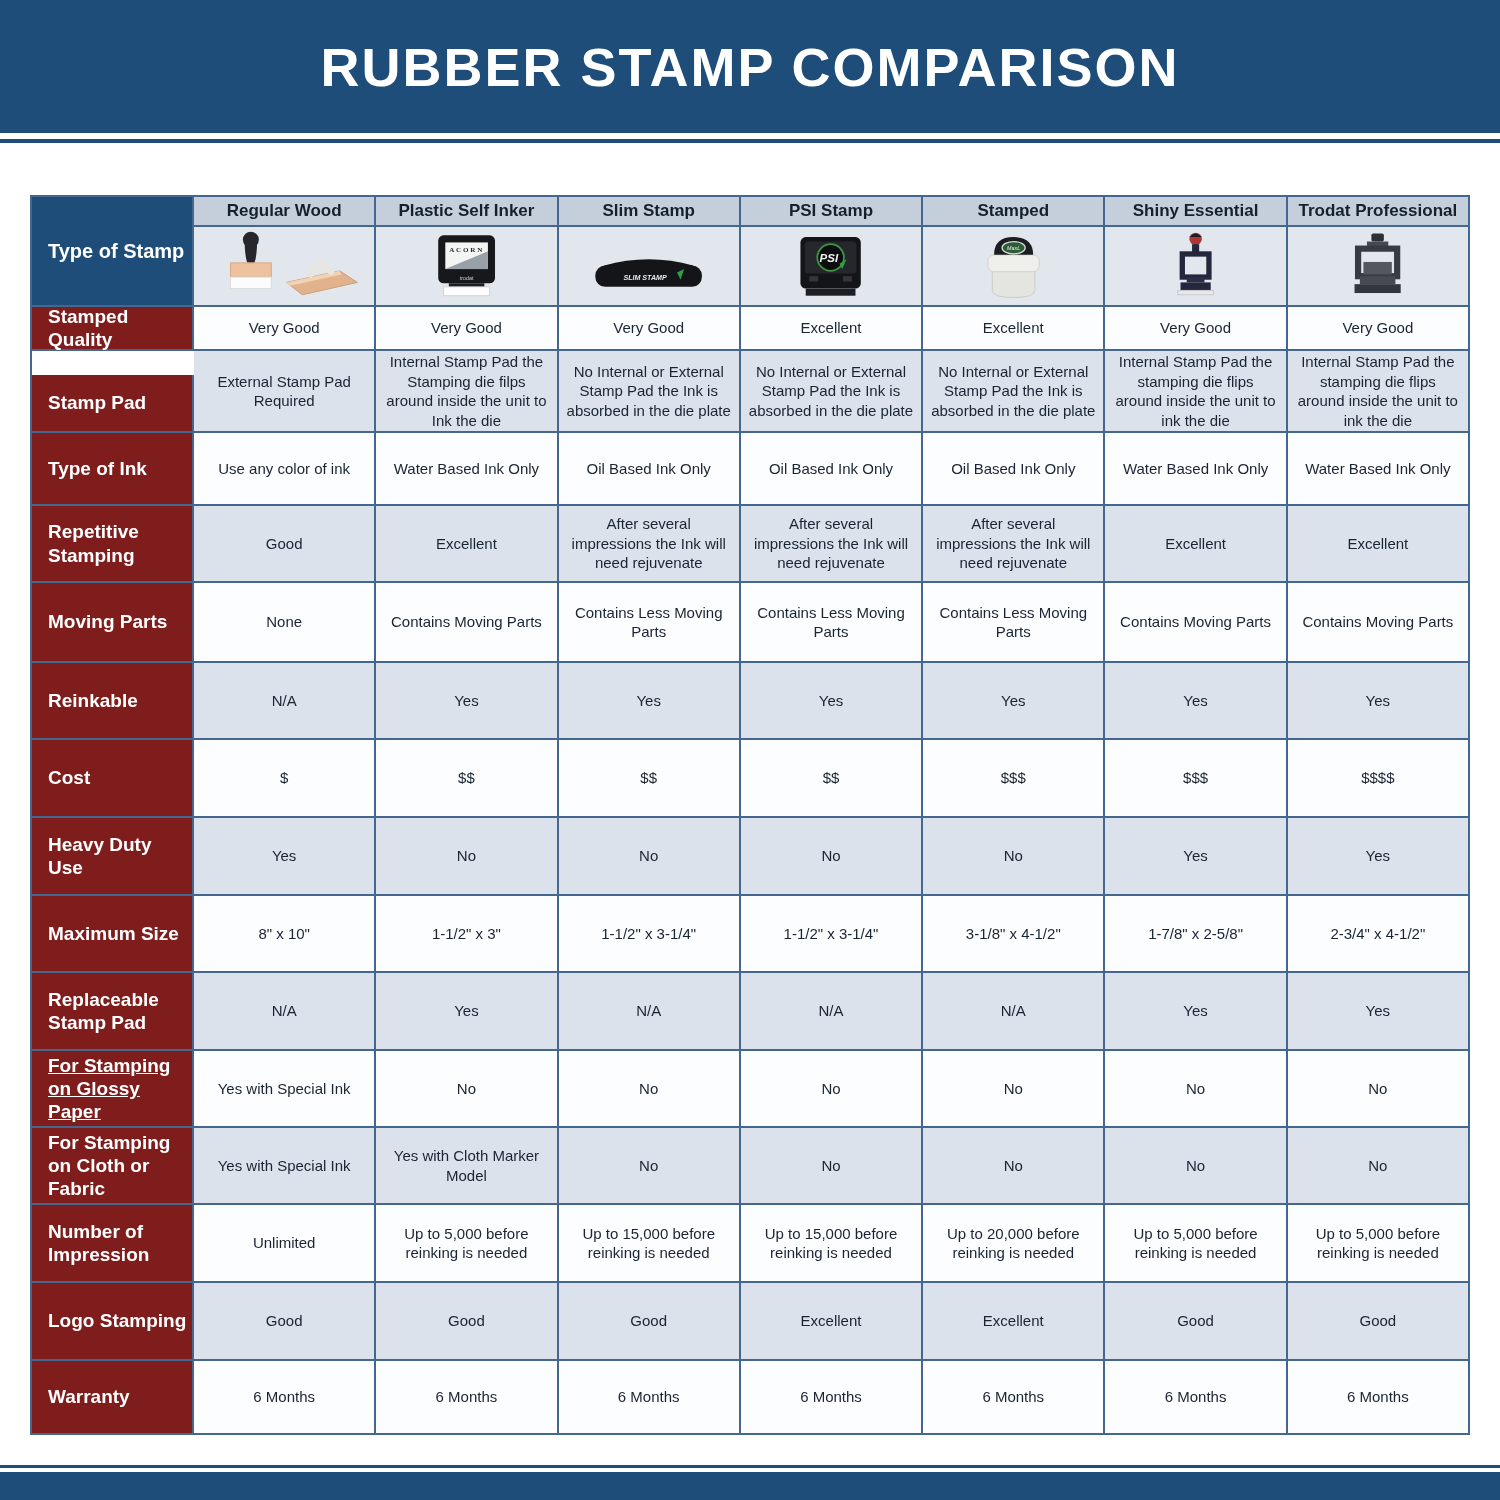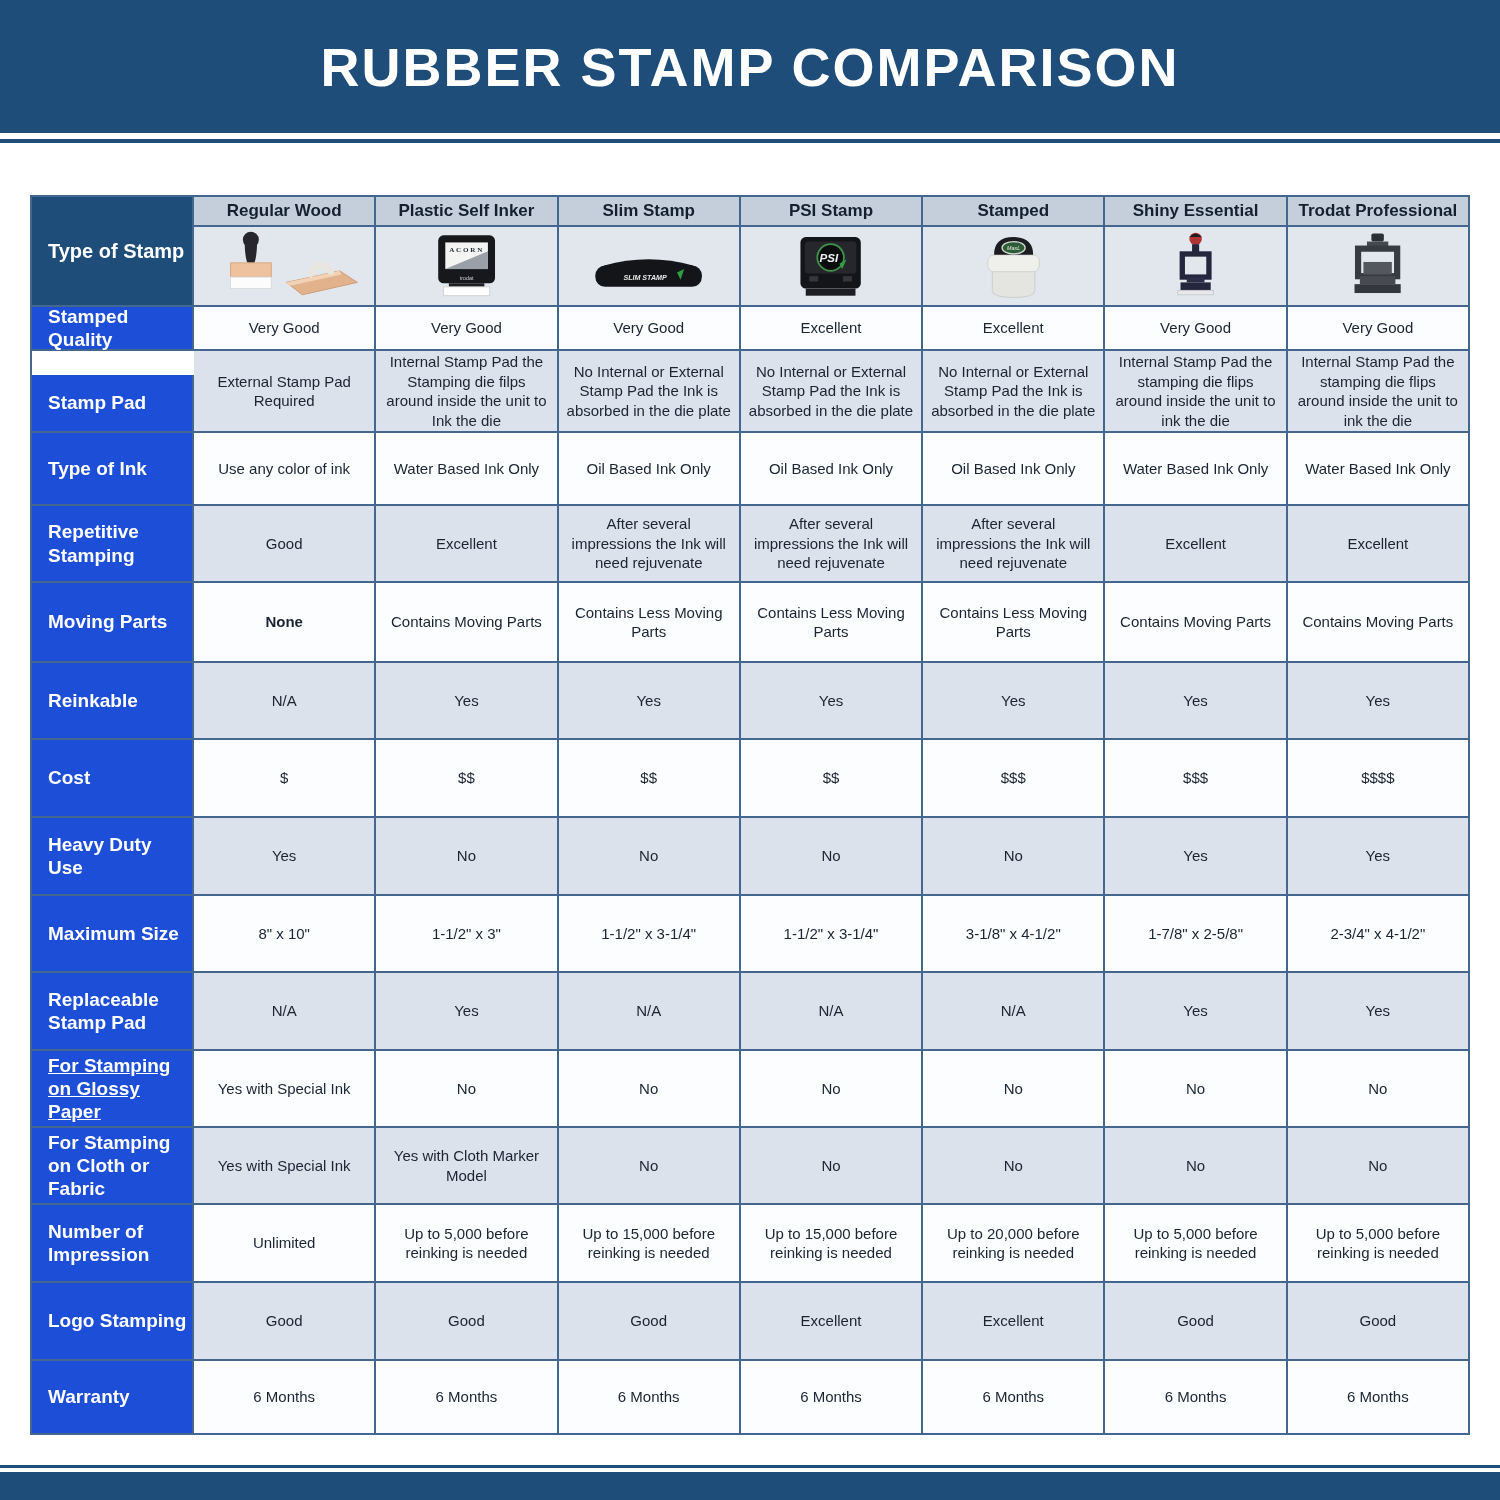--- a/index.html
+++ b/index.html
@@ -36,21 +36,21 @@
   .corner-cell{
     background:#1d4d78;color:#ffffff;font-weight:bold;font-size:20px;
     justify-content:flex-start;text-align:left;padding-left:16px;
   }
   .col-header{
     background:#c5cfdc;color:#14202e;font-weight:bold;font-size:17px;line-height:1.05;
   }
   .image-cell{background:#e2e7ee;padding:2px;}
   .image-cell svg{width:96%;height:96%;}
   .row-label{
-    background:#1d4ed8;color:#ffffff;font-weight:bold;font-size:19px;line-height:1.22;
+    background:#7f1d1d;color:#ffffff;font-weight:bold;font-size:19px;line-height:1.22;
     justify-content:flex-start;text-align:left;padding:0 2px 0 16px;
   }
   .value-cell{
     background:#fcfdfe;color:#1a2433;font-size:15px;line-height:1.3;padding:4px 8px;
   }
   .value-cell.alt{background:#dbe2eb;}
 
   
   .post-table-spacer{height:30px;background:#ffffff;}
   .footer-rule{height:3px;background:#1d4d78;}
@@ -175,21 +175,21 @@
       <div class="cell value-cell" style="grid-area: 5 / 8;">Water Based Ink Only</div>
       <div class="cell row-label" style="grid-area: 6 / 1;">Repetitive Stamping</div>
       <div class="cell value-cell alt" style="grid-area: 6 / 2;">Good</div>
       <div class="cell value-cell alt" style="grid-area: 6 / 3;">Excellent</div>
       <div class="cell value-cell alt" style="grid-area: 6 / 4;">After several impressions the Ink will need rejuvenate</div>
       <div class="cell value-cell alt" style="grid-area: 6 / 5;">After several impressions the Ink will need rejuvenate</div>
       <div class="cell value-cell alt" style="grid-area: 6 / 6;">After several impressions the Ink will need rejuvenate</div>
       <div class="cell value-cell alt" style="grid-area: 6 / 7;">Excellent</div>
       <div class="cell value-cell alt" style="grid-area: 6 / 8;">Excellent</div>
       <div class="cell row-label" style="grid-area: 7 / 1;">Moving Parts</div>
-      <div class="cell value-cell" style="grid-area: 7 / 2; font-weight: bold;">None</div>
+      <div class="cell value-cell" style="grid-area: 7 / 2;">None</div>
       <div class="cell value-cell" style="grid-area: 7 / 3;">Contains Moving Parts</div>
       <div class="cell value-cell" style="grid-area: 7 / 4;">Contains Less Moving Parts</div>
       <div class="cell value-cell" style="grid-area: 7 / 5;">Contains Less Moving Parts</div>
       <div class="cell value-cell" style="grid-area: 7 / 6;">Contains Less Moving Parts</div>
       <div class="cell value-cell" style="grid-area: 7 / 7;">Contains Moving Parts</div>
       <div class="cell value-cell" style="grid-area: 7 / 8;">Contains Moving Parts</div>
       <div class="cell row-label" style="grid-area: 8 / 1;">Reinkable</div>
       <div class="cell value-cell alt" style="grid-area: 8 / 2;">N/A</div>
       <div class="cell value-cell alt" style="grid-area: 8 / 3;">Yes</div>
       <div class="cell value-cell alt" style="grid-area: 8 / 4;">Yes</div>

